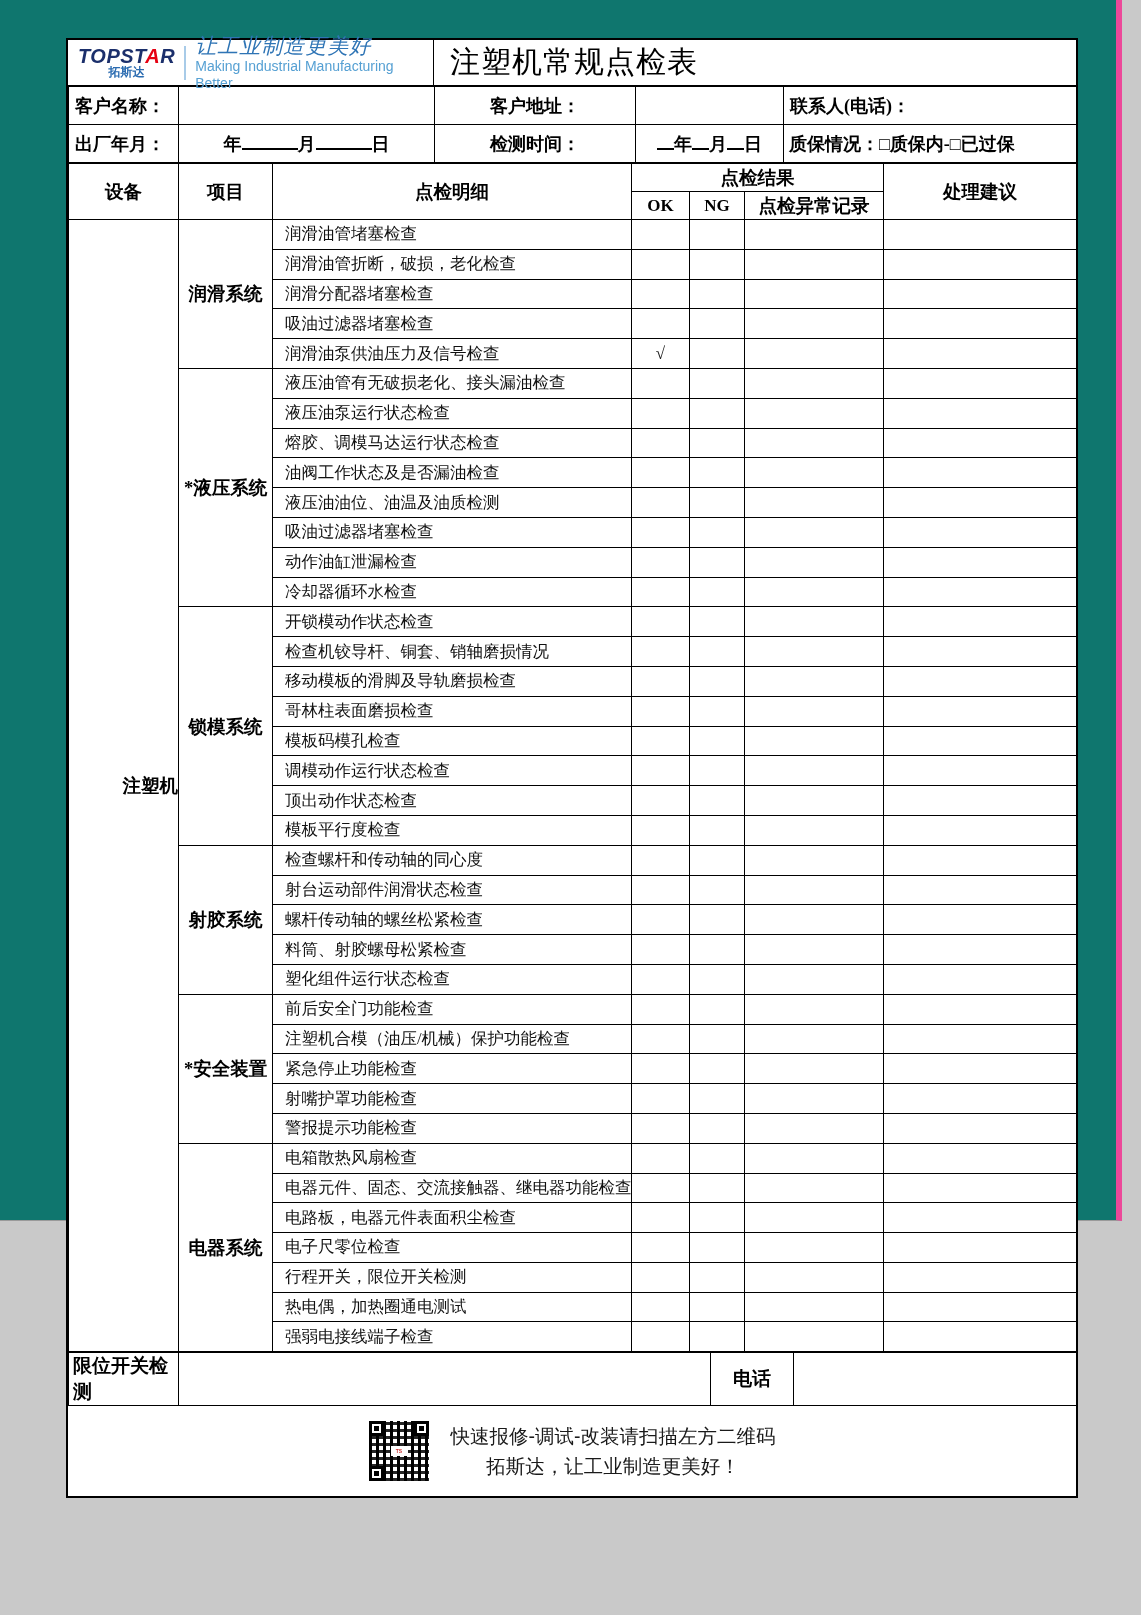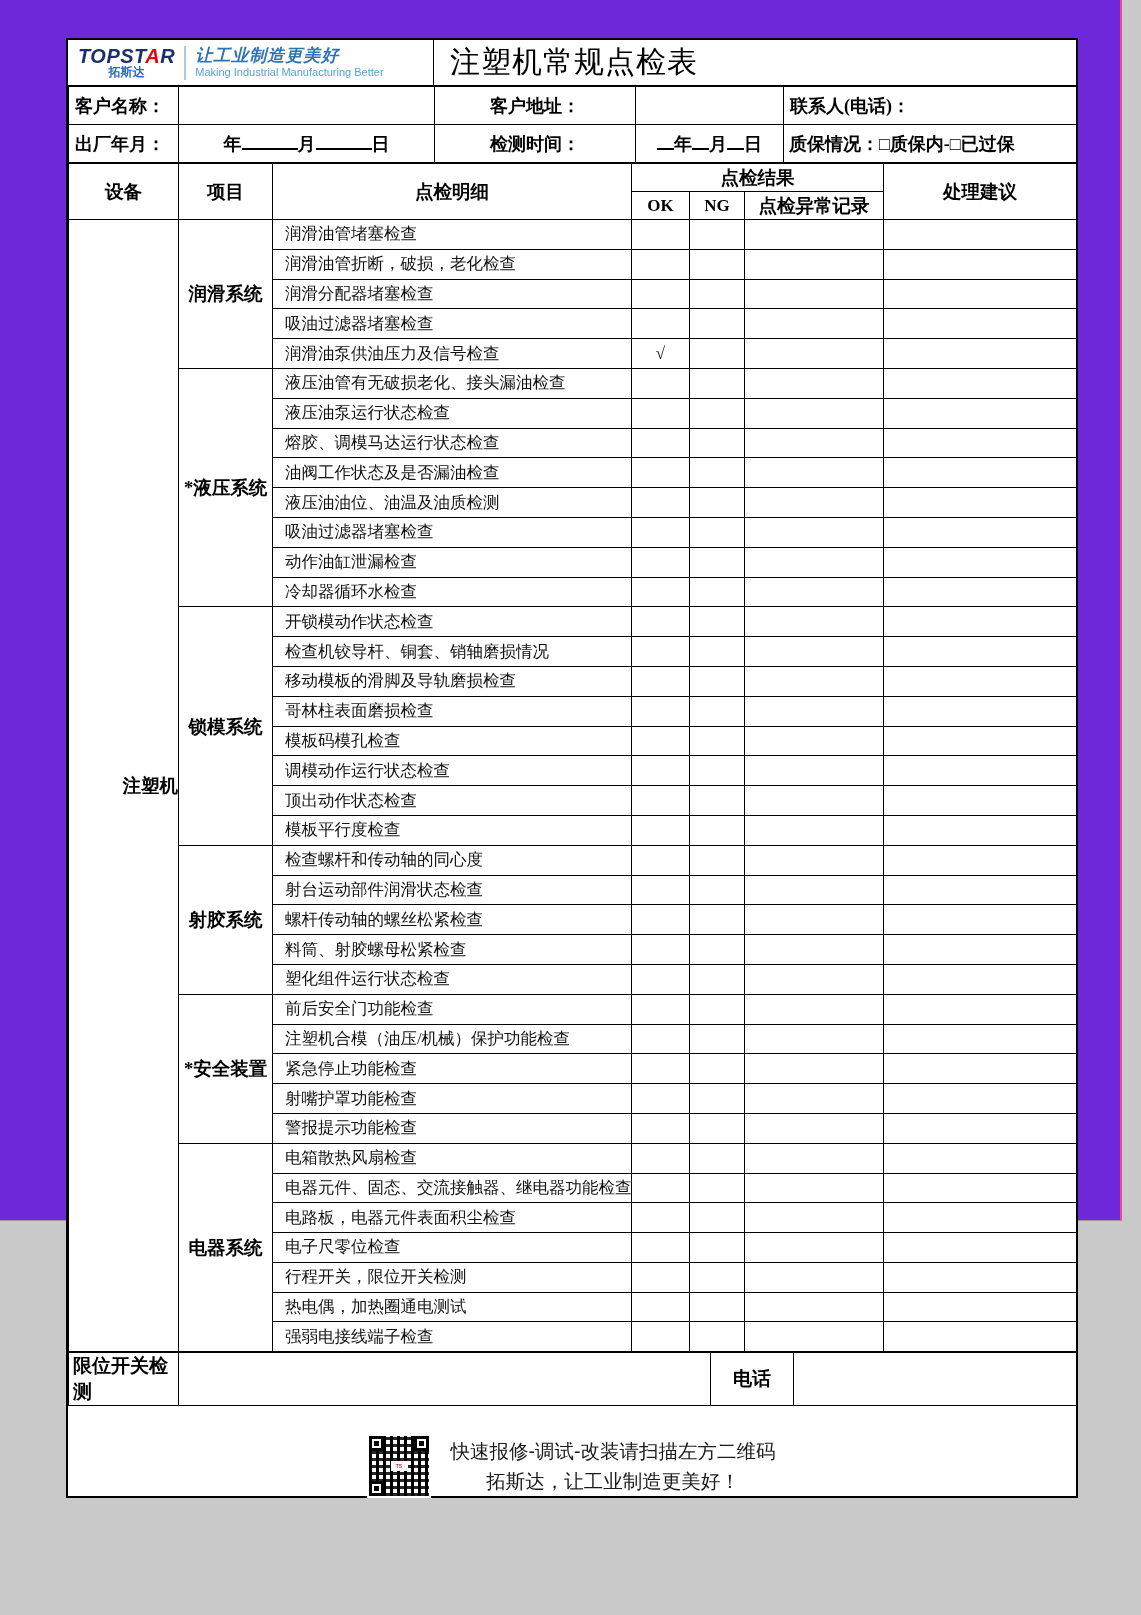--- a/index.html
+++ b/index.html
@@ -1,35 +1,35 @@
 <!DOCTYPE html>
 <html><head>
 <meta charset="utf-8">
 <style>
   * { margin:0; padding:0; box-sizing:border-box; }
   body { background:#c9c9c9; font-family:"Liberation Serif","DejaVu Serif",serif; }
   .stage { position:relative; width:1141px; height:1615px; background:#c9c9c9; }
-  .page { position:absolute; left:0; top:0; width:1122px; height:1221px; background:#6d28d9;
-          border-right:2px solid #ec4899; border-bottom:1px solid #9a9a9a; }
+  .page { position:absolute; left:0; top:0; width:1122px; height:1221px; background:#0f766e;
+          border-right:6px solid #ec4899; border-bottom:1px solid #9a9a9a; }
   .form { position:absolute; left:66px; top:38px; width:1012px; border:2px solid #000; background:#fff; }
 
   
   .title-row { display:flex; height:46px; border-bottom:1px solid #000; }
   .logo-cell { width:366px; border-right:1px solid #000; display:flex; align-items:center;
                justify-content:flex-start; padding-left:10px; gap:9px; }
   .logo-left { text-align:center; }
   .logo-brand { font-family:"Liberation Sans","DejaVu Sans",sans-serif; font-style:italic;
                 font-weight:900; font-size:20px; color:#1b2f6b; letter-spacing:.5px; line-height:1; }
   .brand-arrow { color:#e60012; }
   .logo-cn { font-family:"Liberation Sans","DejaVu Sans",sans-serif; font-weight:700;
              font-size:12px; color:#2a6bb0; line-height:1.1; }
   .logo-divider { width:2px; height:34px; background:#a8cbe8; }
   .logo-right { line-height:1.15; }
-  .slogan-cn { font-weight:700; font-style:italic; font-size:17px; color:#2e74b5; letter-spacing:1px; }
-  .slogan-en { font-family:"Liberation Sans","DejaVu Sans",sans-serif; font-size:11px; color:#56a0d3; }
+  .slogan-cn { font-weight:400; font-style:italic; font-size:21px; color:#2e74b5; letter-spacing:1px; }
+  .slogan-en { font-family:"Liberation Sans","DejaVu Sans",sans-serif; font-size:14px; color:#56a0d3; }
   .title-cell { flex:1; display:flex; align-items:center; }
   .doc-title { font-size:30px; letter-spacing:1px; color:#000; margin-left:16px; white-space:nowrap; }
 
   
   table { border-collapse:collapse; table-layout:fixed; width:100%; }
   td, th { border:1px solid #000; overflow:hidden; }
 
   
   .info-table td { height:38px; font-size:18px; font-weight:700; color:#000; }
   .lbl-left  { text-align:left; padding-left:6px; }
@@ -50,21 +50,21 @@
   .result-cell  { background:#fff; }
   .ok-cell.checked { text-align:center; font-size:17px; color:#222; }
 
   
   .engineer-table td { height:42px; font-family:"Liberation Sans","DejaVu Sans",sans-serif;
                        font-weight:700; font-size:19px; }
   .eng-label { text-align:left; padding-left:4px; }
   .phone-label { text-align:center;margin-top:16px; }
 
   
-  .form-footer { height:90px; display:flex; align-items:flex-end; justify-content:center; gap:22px; }
+  .form-footer { height:90px; display:flex; align-items:center; justify-content:center; gap:22px; }
   .qr { position:relative; width:60px; height:60px; flex:0 0 auto;
         background:
           repeating-linear-gradient(0deg, rgba(0,0,0,.85) 0 3px, transparent 3px 7px),
           repeating-linear-gradient(90deg, #000 0 3px, #fff 3px 7px);
         outline:2px solid #fff; }
   .qr .finder { position:absolute; width:15px; height:15px; border:3px solid #000; background:#fff; }
   .qr .finder::after { content:""; position:absolute; left:2px; top:2px; width:5px; height:5px; background:#000; }
   .qr .f-tl { left:0; top:0; } .qr .f-tr { right:0; top:0; } .qr .f-bl { left:0; bottom:0; }
   .qr .chip { position:absolute; left:22px; top:25px; width:17px; height:10px; background:#fff;
               color:#c33; font-family:"Liberation Sans",sans-serif; font-size:5px; font-weight:700;

